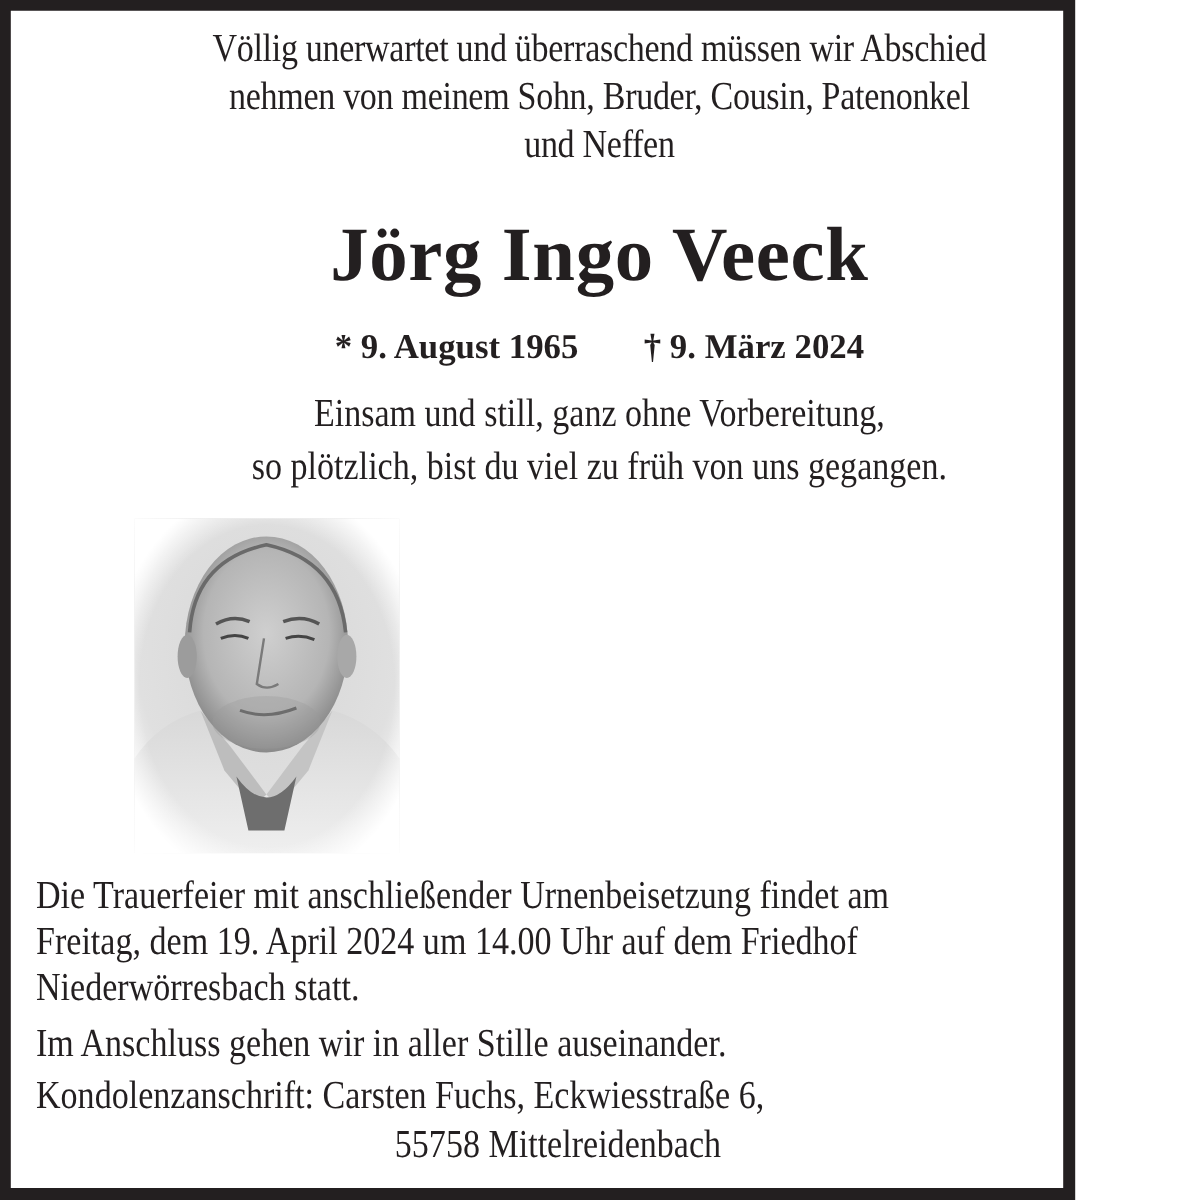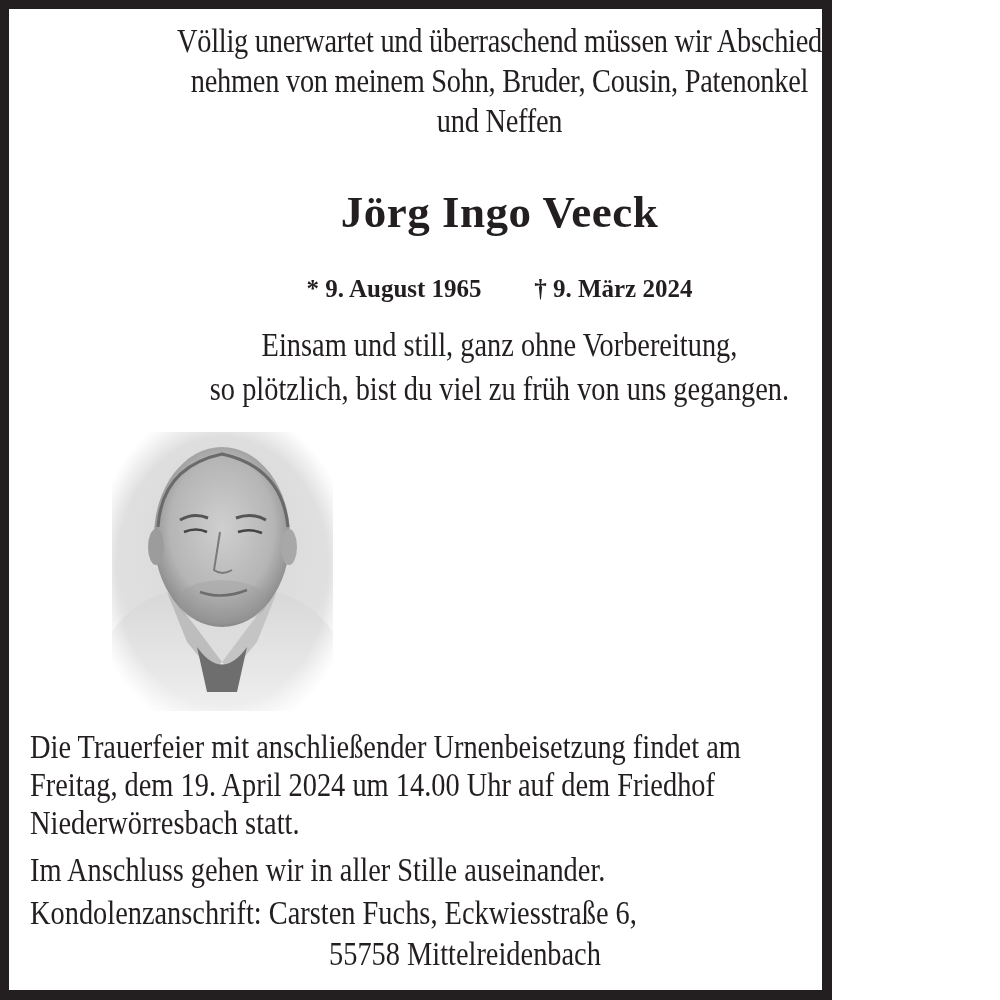--- a/index.html
+++ b/index.html
@@ -9,21 +9,21 @@
     }
     body {
       width: 1000px;
       height: 1000px;
       overflow: hidden;
       position: relative;
     }
     .frame {
       position: absolute;
       left: 0; top: 0;
-      width: 832px; height: 1000px;
+      width: 896px; height: 1000px;
       box-sizing: border-box;
       border-style: solid;
       border-color: #231f20;
       border-width: 9px 10px 10px 9px;
       background: #ffffff;
       color: #231f20;
       font-family: "Liberation Serif", "DejaVu Serif", serif;
       text-decoration: underline;
     }
     .abs { position: absolute; }
@@ -35,28 +35,28 @@
     }
     .intro {
       font-size: 33px;
       letter-spacing: -0.3px;
       line-height: 40px;
       transform: scaleX(0.86);
       transform-origin: center;
     }
     .name {
       top: 163px;
-      font-size: 45px;
+      font-size: 64px;
       font-weight: bold;
       line-height: 80px;
       letter-spacing: 0.5px;
     }
     .dates {
       top: 262px;
-      font-size: 25px;
+      font-size: 29px;
       font-weight: bold;
       line-height: 36px;
     }
     .dates .gap { display: inline-block; width: 40px; }
     .verse {
       font-size: 33px;
       line-height: 40px;
       transform: scaleX(0.86);
       transform-origin: center;
     }

